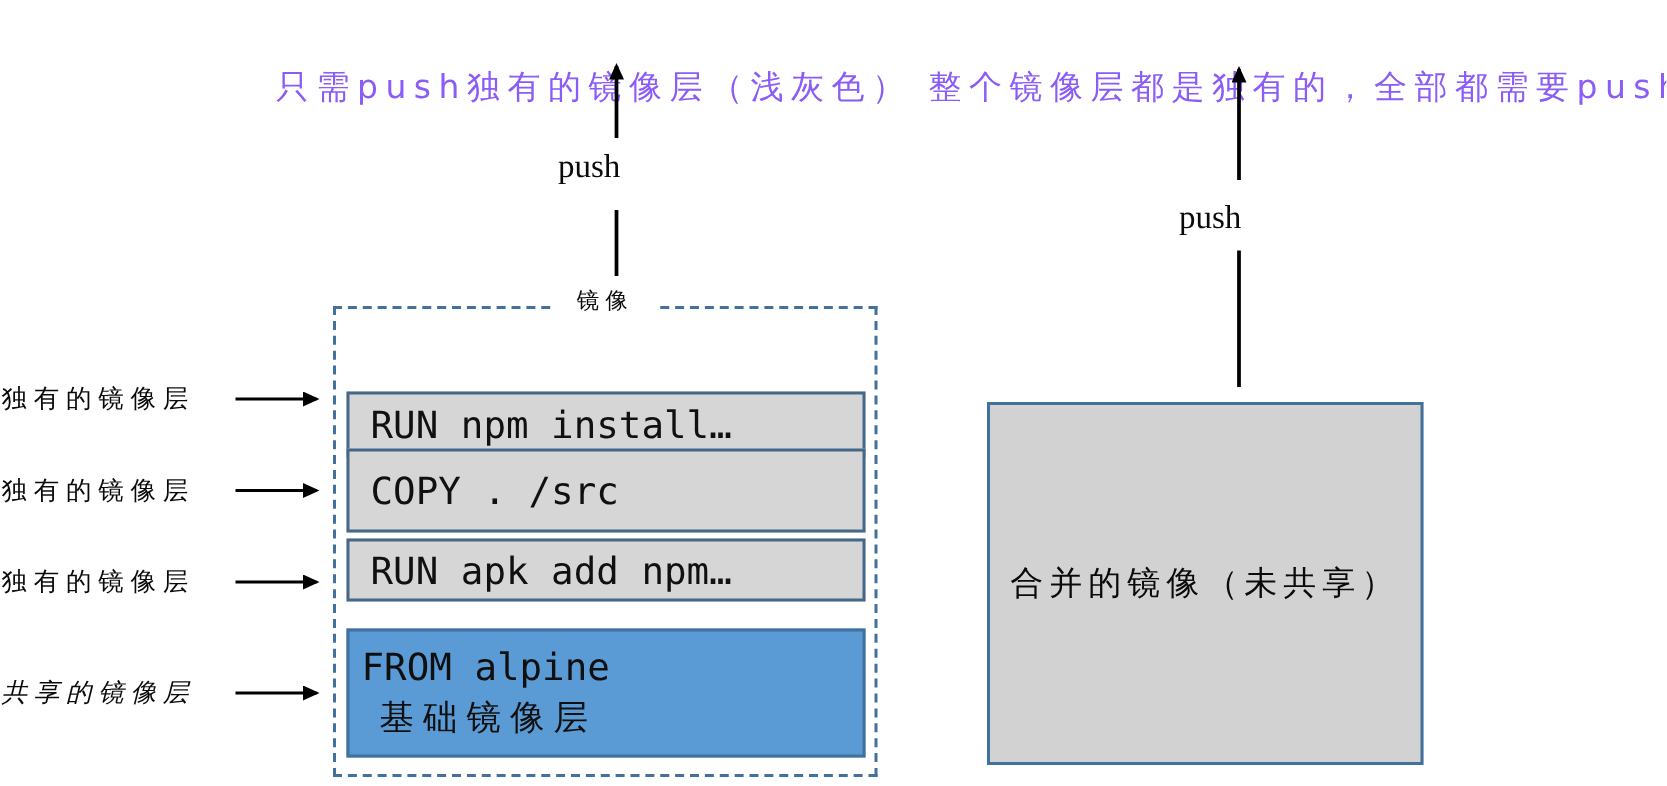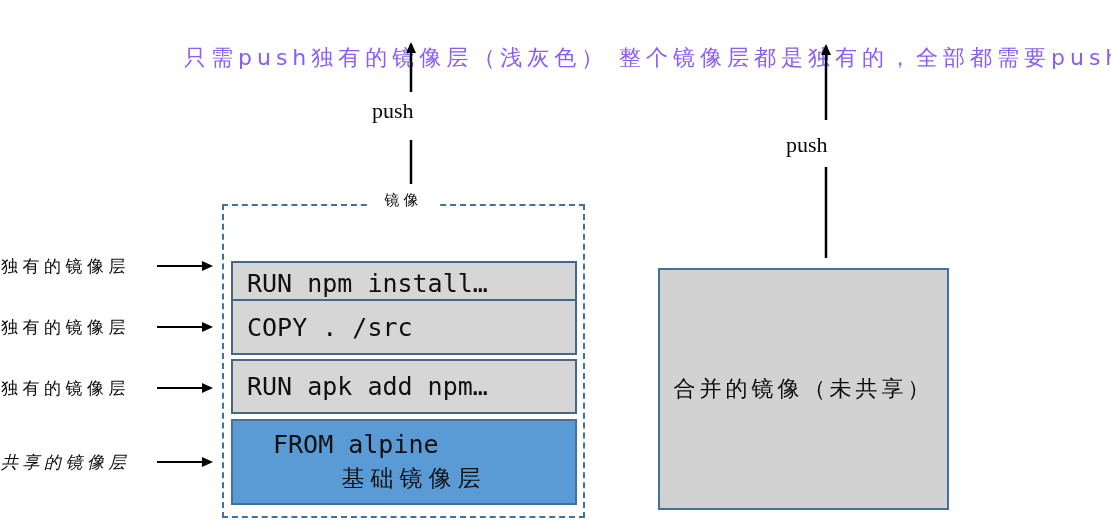--- a/index.html
+++ b/index.html
@@ -31,30 +31,30 @@
   }
   .layer{
     position:absolute;left:231px;width:346px;box-sizing:border-box;
     background:#d6d6d6;border:2px solid #456888;
     display:flex;align-items:center;
     font-family:"DejaVu Sans Mono",monospace;font-size:25px;color:#101010;
     padding-left:14px;white-space:nowrap;
   }
   #layer-1{top:237px;height:44px;margin-top:24px;}
   #layer-2{top:299px;height:56px;text-align:center;}
-  #layer-3{top:359px;height:55px;}
+  #layer-3{top:359px;height:42px;}
   #layer-4{
     top:419px;height:86px;background:#5b9bd5;border-color:#41719c;
     flex-direction:column;align-items:stretch;justify-content:center;
     padding-left:0;gap:4px;
   }
-  #layer-4 .code-line{padding-left:8px;margin-left:32px;}
+  #layer-4 .code-line{padding-left:8px;}
   #layer-4 .sublabel{
     font-family:"DejaVu Sans",sans-serif;font-size:23px;letter-spacing:6px;
-    text-align:center;color:#101010;padding-left:20px;
+    text-align:left;color:#101010;padding-left:20px;
   }
   .side-label{
     position:absolute;left:1px;font-size:17px;letter-spacing:4.5px;
     white-space:nowrap;color:#0a0a0a;transform:translateY(-50%);
   }
   #side-label-1{top:266px;}
   #side-label-2{top:327px;}
   #side-label-3{top:388px;}
   #side-label-4{top:462px;font-style:italic;}
   #merged-box{

